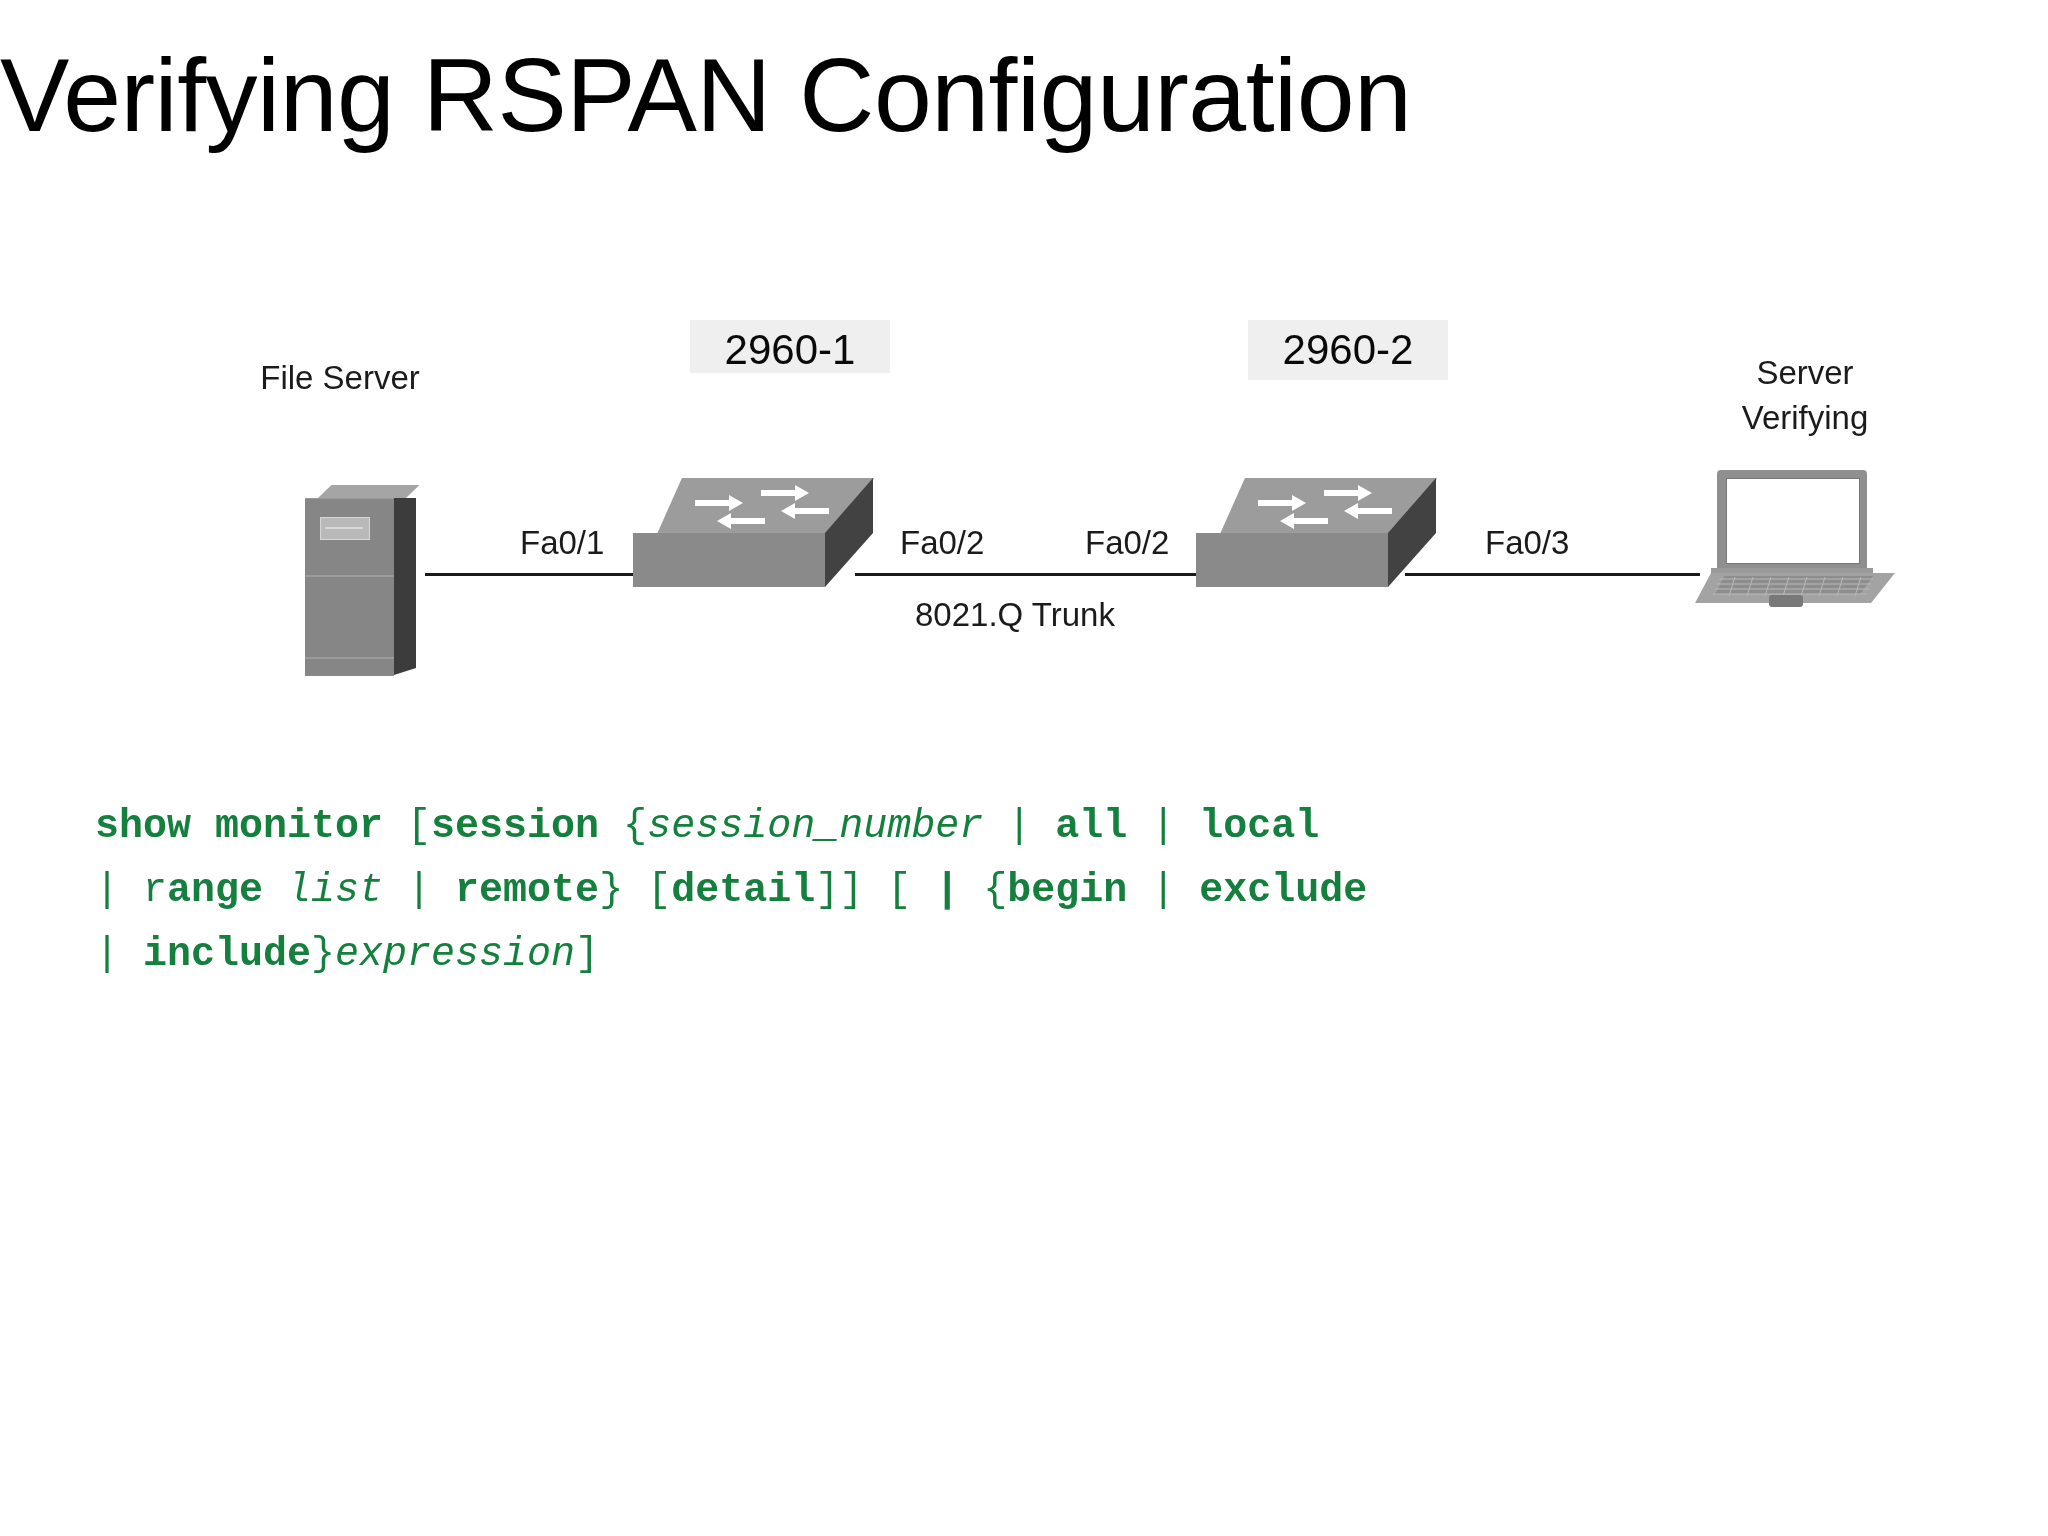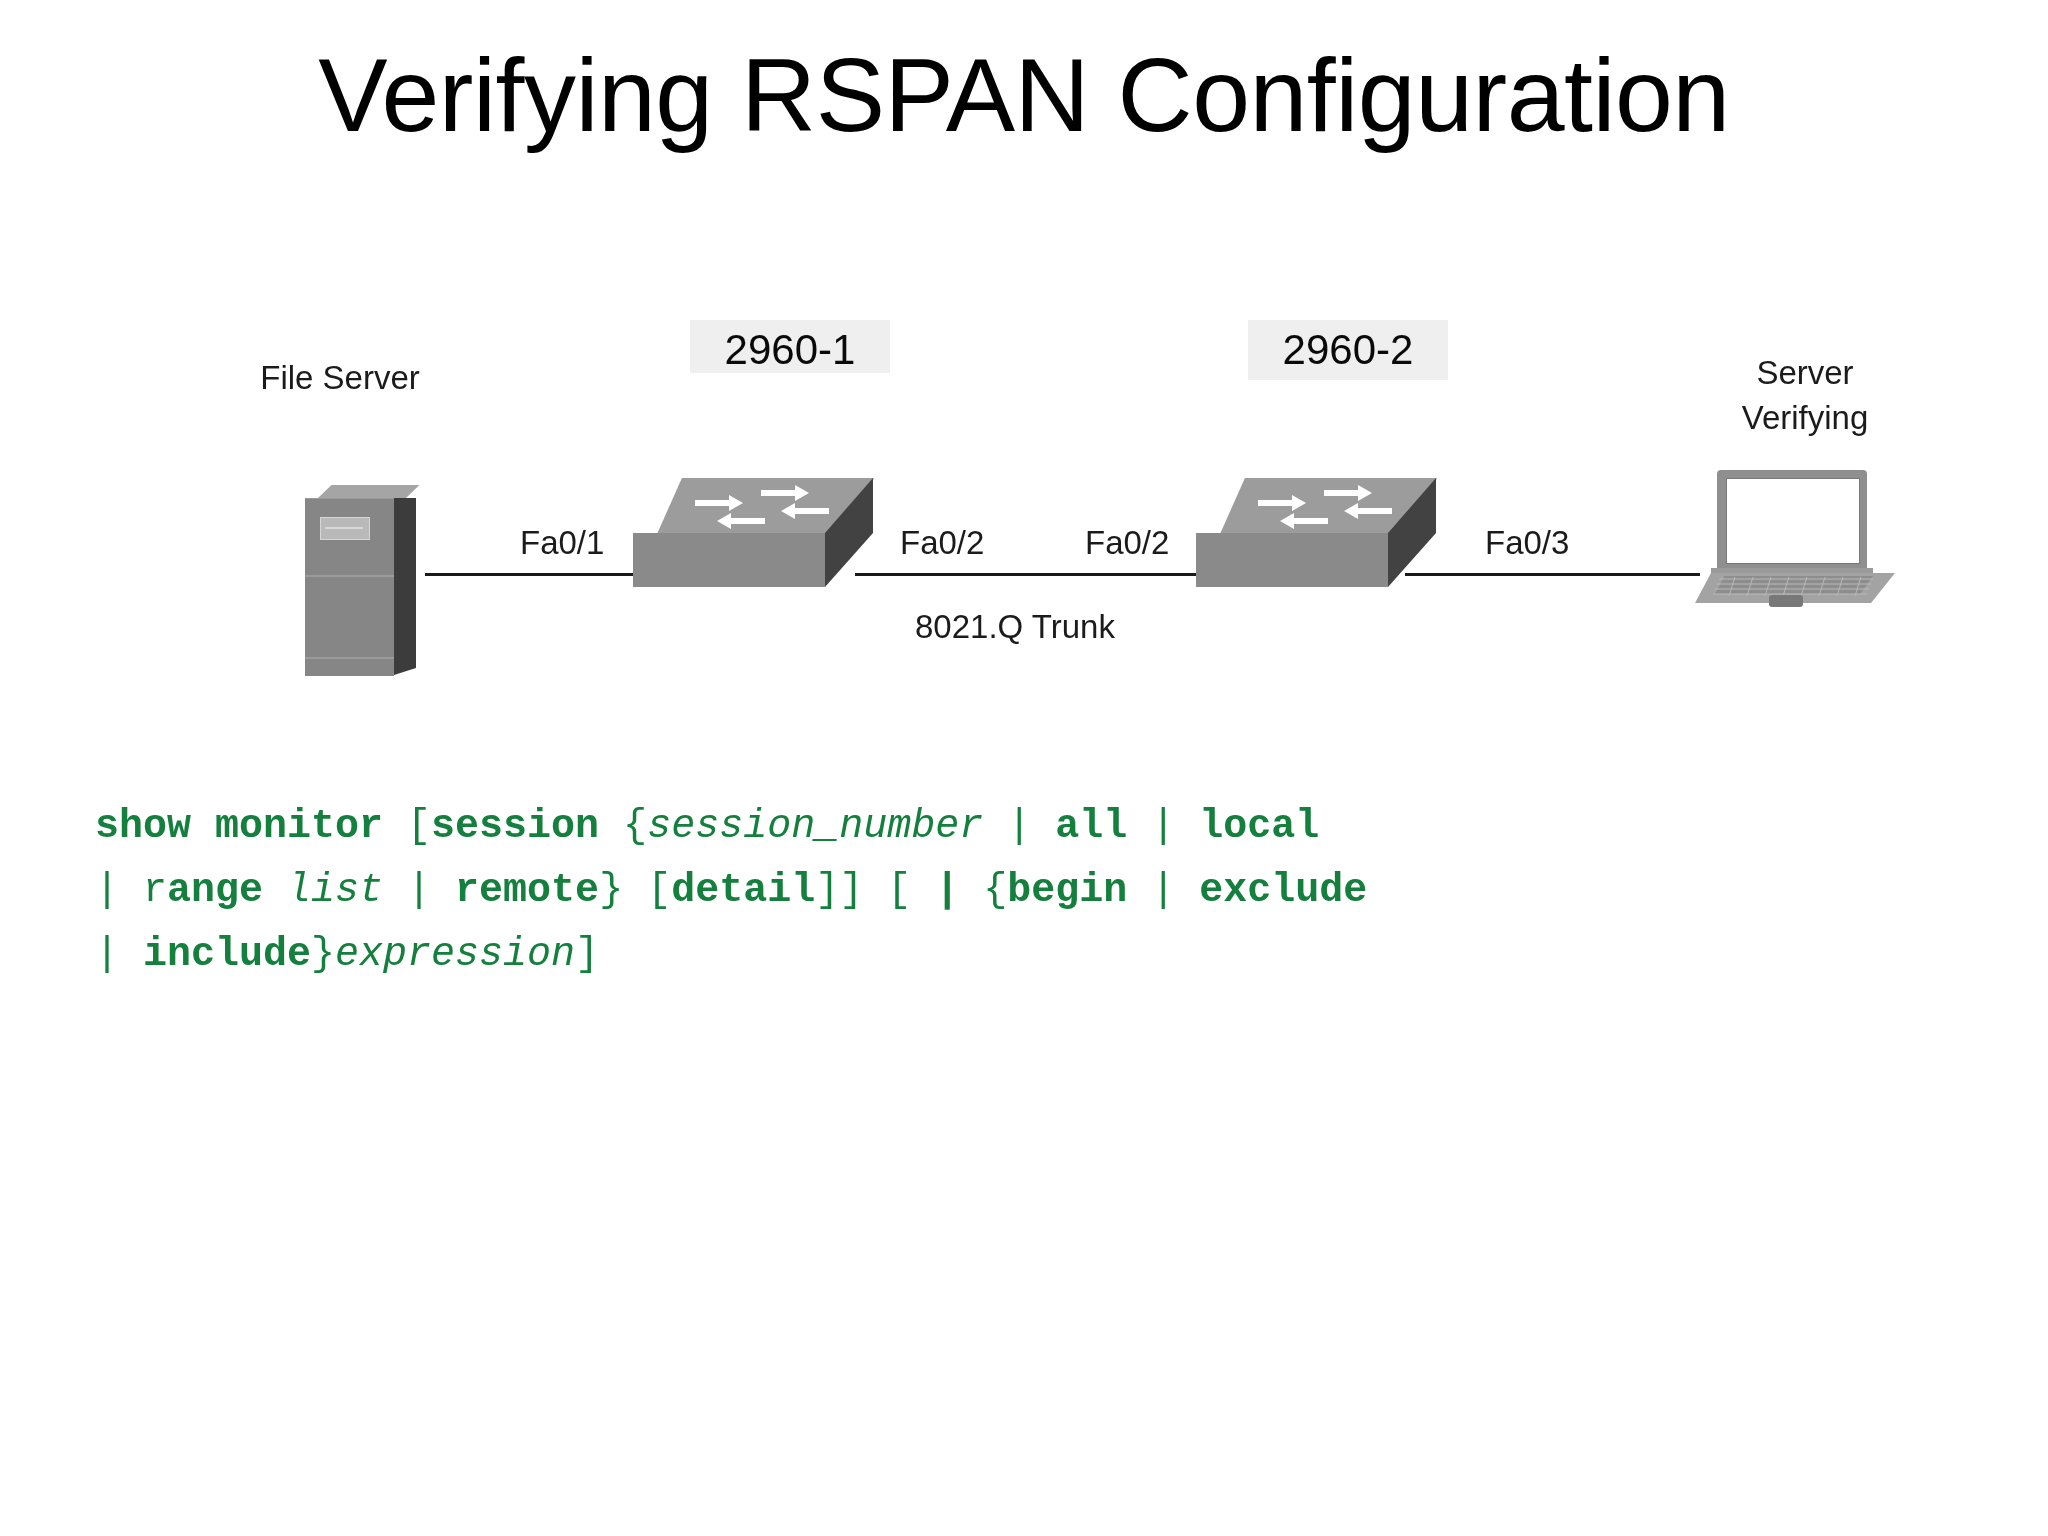--- a/index.html
+++ b/index.html
@@ -15,21 +15,20 @@
     font-family: "Liberation Sans", sans-serif;
     -webkit-font-smoothing: antialiased;
   }
 
   
   .slide-title {
     position: absolute;
     top: 38px;
     left: 0;
     width: 2048px;
-    text-align: center;
     font-family: "Liberation Sans", sans-serif;
     font-size: 104px;
     font-weight: 400;
     color: #000000;
     letter-spacing: -0.5px;
     line-height: 1.1;
     white-space: nowrap;
   }
 
   
@@ -289,21 +288,21 @@
       <polygon points="128,12 162,12 162,7 176,15 162,23 162,18 128,18" fill="#ffffff"></polygon>
       <polygon points="84,40 118,40 118,35 132,43 118,51 118,46 84,46" fill="#ffffff" transform="rotate(180 108 43)"></polygon>
       <polygon points="148,30 182,30 182,25 196,33 182,41 182,36 148,36" fill="#ffffff" transform="rotate(180 172 33)"></polygon>
     </svg>
   </div>
 
   <div class="dlabel" style="left:900px; top:193px;">Fa0/2</div>
 
   <div class="dlabel" style="left:1085px; top:193px;">Fa0/2</div>
 
-  <div class="dlabel" style="left:915px; top:277px;">8021.Q Trunk</div>
+  <div class="dlabel" style="left:915px; top:265px;">8021.Q Trunk</div>
 
   <div class="node-name-box" style="left:1248px; top:-10px; width:200px; height:60px;text-align:center;">2960-2</div>
 
   <div class="switch" style="left:1196px; top:148px;">
     <div class="sw-top"></div>
     <div class="sw-front"></div>
     <div class="sw-sidefill"></div>
     <div class="sw-side"></div>
     <svg class="arrows" viewBox="0 0 240 60">
       <polygon points="62,22 96,22 96,17 110,25 96,33 96,28 62,28" fill="#ffffff"></polygon>

